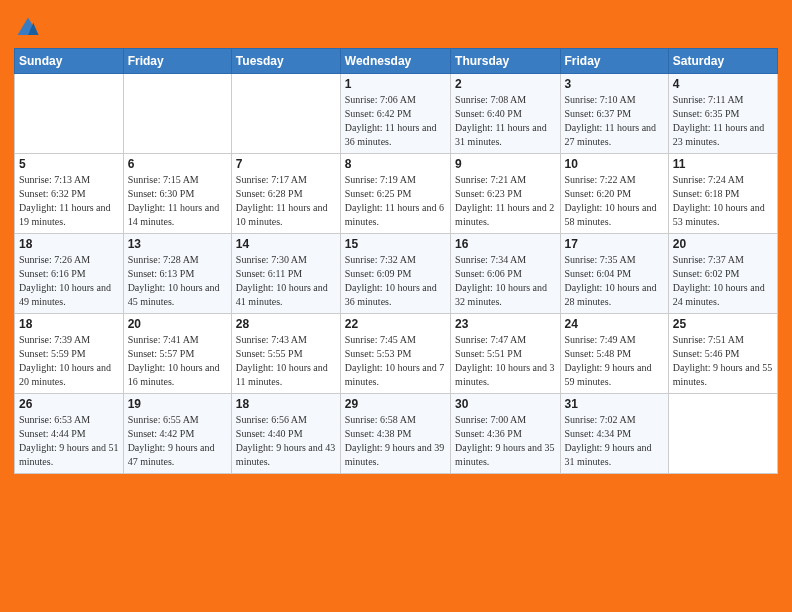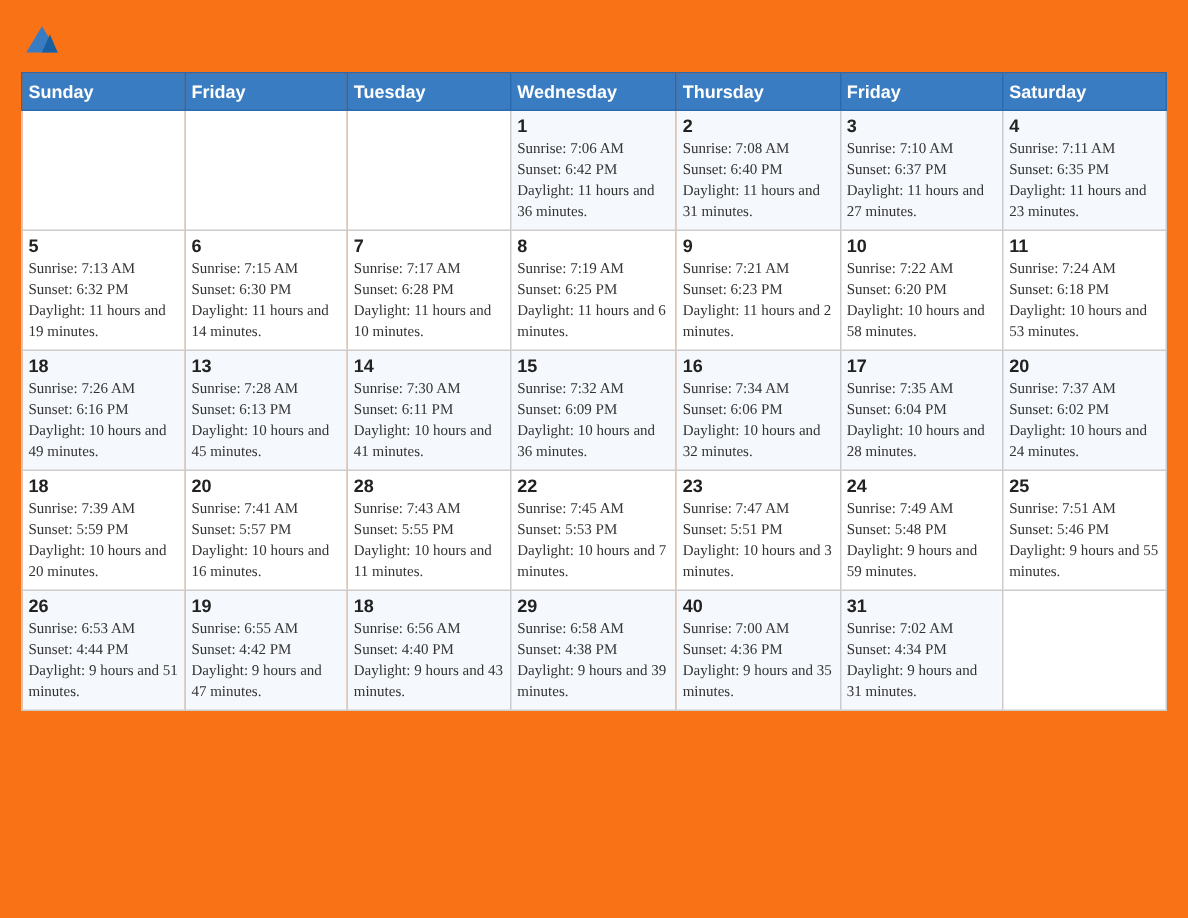--- a/index.html
+++ b/index.html
@@ -260,21 +260,21 @@
           </td>
           <td>
             <span class="day-num">18</span>
             <div class="day-info">Sunrise: 6:56 AM<br>Sunset: 4:40 PM<br>Daylight: 9 hours and 43 minutes.</div>
           </td>
           <td>
             <span class="day-num">29</span>
             <div class="day-info">Sunrise: 6:58 AM<br>Sunset: 4:38 PM<br>Daylight: 9 hours and 39 minutes.</div>
           </td>
           <td>
-            <span class="day-num">40</span>
+            <span class="day-num">30</span>
             <div class="day-info">Sunrise: 7:00 AM<br>Sunset: 4:36 PM<br>Daylight: 9 hours and 35 minutes.</div>
           </td>
           <td>
             <span class="day-num">31</span>
             <div class="day-info">Sunrise: 7:02 AM<br>Sunset: 4:34 PM<br>Daylight: 9 hours and 31 minutes.</div>
           </td>
           <td class="empty-cell"></td>
         </tr>
       </tbody>
   </table>

